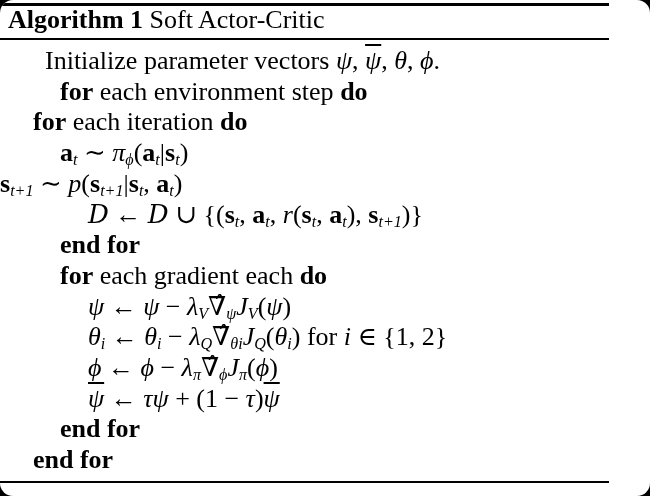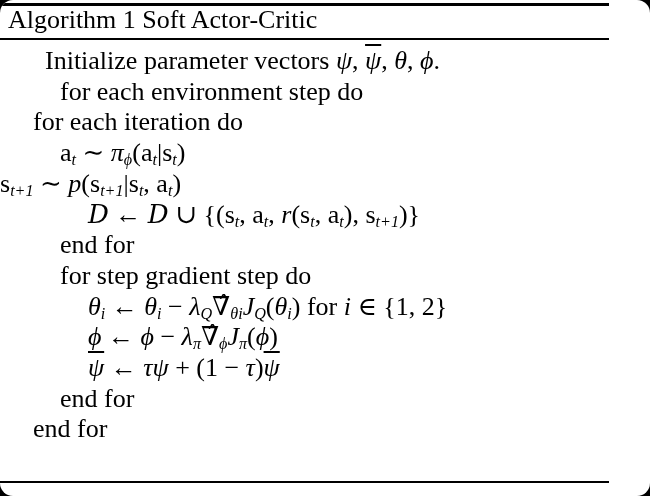--- a/index.html
+++ b/index.html
@@ -41,21 +41,21 @@
     left: 0;
     top: 46px;
     width: 650px;
   }
   .line {
     height: 30.7px;
     line-height: 30.7px;
     font-size: 26px;
     white-space: nowrap;
   }
-  .b    { font-weight: normal; }
+  .b    { font-weight: bold; }
   .ital { font-style: italic; }
   .sub  { font-size: 0.62em; vertical-align: -0.25em; }
   .bar  { text-decoration: overline; }
   .cal  { font-style: italic; font-family: "DejaVu Serif", serif; }
 </style>
 </head>
 <body>
 
 <div class="page">
   <div class="rule rule-top"></div>
@@ -64,21 +64,22 @@
   </div>
   <div class="rule rule-head"></div>
   <div class="algo-body" id="algo-body">
       <div class="line" style="padding-left: 45px;"><span>Initialize parameter vectors </span><span class="ital">ψ</span><span>, </span><span class="ital bar">ψ</span><span>, </span><span class="ital">θ</span><span>, </span><span class="ital">ϕ</span><span>.</span></div>
       <div class="line" style="padding-left: 60px;"><span class="b">for</span><span> each environment step </span><span class="b">do</span></div>
       <div class="line" style="padding-left: 33px;"><span class="b">for</span><span> each iteration </span><span class="b">do</span></div>
       <div class="line" style="padding-left: 60px;"><span class="b">a</span><span class="ital sub">t</span><span> ∼ </span><span class="ital">π</span><span class="ital sub">ϕ</span><span>(</span><span class="b">a</span><span class="ital sub">t</span><span>|</span><span class="b">s</span><span class="ital sub">t</span><span>)</span></div>
       <div class="line" style=""><span class="b">s</span><span class="ital sub">t+1</span><span> ∼ </span><span class="ital">p</span><span>(</span><span class="b">s</span><span class="ital sub">t+1</span><span>|</span><span class="b">s</span><span class="ital sub">t</span><span>, </span><span class="b">a</span><span class="ital sub">t</span><span>)</span></div>
       <div class="line" style="padding-left: 88px;"><span class="cal">D</span><span> ← </span><span class="cal">D</span><span> ∪ {(</span><span class="b">s</span><span class="ital sub">t</span><span>, </span><span class="b">a</span><span class="ital sub">t</span><span>, </span><span class="ital">r</span><span>(</span><span class="b">s</span><span class="ital sub">t</span><span>, </span><span class="b">a</span><span class="ital sub">t</span><span>), </span><span class="b">s</span><span class="ital sub">t+1</span><span>)}</span></div>
       <div class="line" style="padding-left: 60px;"><span class="b">end for</span></div>
-      <div class="line" style="padding-left: 60px;"><span class="b">for</span><span> step gradient step </span><span class="b">do</span></div>
+      <div class="line" style="padding-left: 60px;"><span class="b">for</span><span> each gradient each </span><span class="b">do</span></div>
+      <div class="line" style="padding-left: 88px;"><span class="ital">ψ</span><span> ← </span><span class="ital">ψ</span><span> − </span><span class="ital">λ</span><span class="ital sub">V</span><span>∇̂</span><span class="ital sub">ψ</span><span class="ital">J</span><span class="ital sub">V</span><span>(</span><span class="ital">ψ</span><span>)</span></div>
       <div class="line" style="padding-left: 88px;"><span class="ital">θ</span><span class="ital sub">i</span><span> ← </span><span class="ital">θ</span><span class="ital sub">i</span><span> − </span><span class="ital">λ</span><span class="ital sub">Q</span><span>∇̂</span><span class="ital sub">θi</span><span class="ital">J</span><span class="ital sub">Q</span><span>(</span><span class="ital">θ</span><span class="ital sub">i</span><span>) for </span><span class="ital">i</span><span> ∈ {1, 2}</span></div>
       <div class="line" style="padding-left: 88px;"><span class="ital">ϕ</span><span> ← </span><span class="ital">ϕ</span><span> − </span><span class="ital">λ</span><span class="ital sub">π</span><span>∇̂</span><span class="ital sub">ϕ</span><span class="ital">J</span><span class="ital sub">π</span><span>(</span><span class="ital">ϕ</span><span>)</span></div>
       <div class="line" style="padding-left: 88px;"><span class="ital bar">ψ</span><span> ← </span><span class="ital">τ</span><span class="ital">ψ</span><span> + (1 − </span><span class="ital">τ</span><span>)</span><span class="ital bar">ψ</span></div>
       <div class="line" style="padding-left: 60px;"><span class="b">end for</span></div>
       <div class="line" style="padding-left: 33px;"><span class="b">end for</span></div>
     </div>
   <div class="rule rule-bottom"></div>
 </div>
 
 </body></html>

